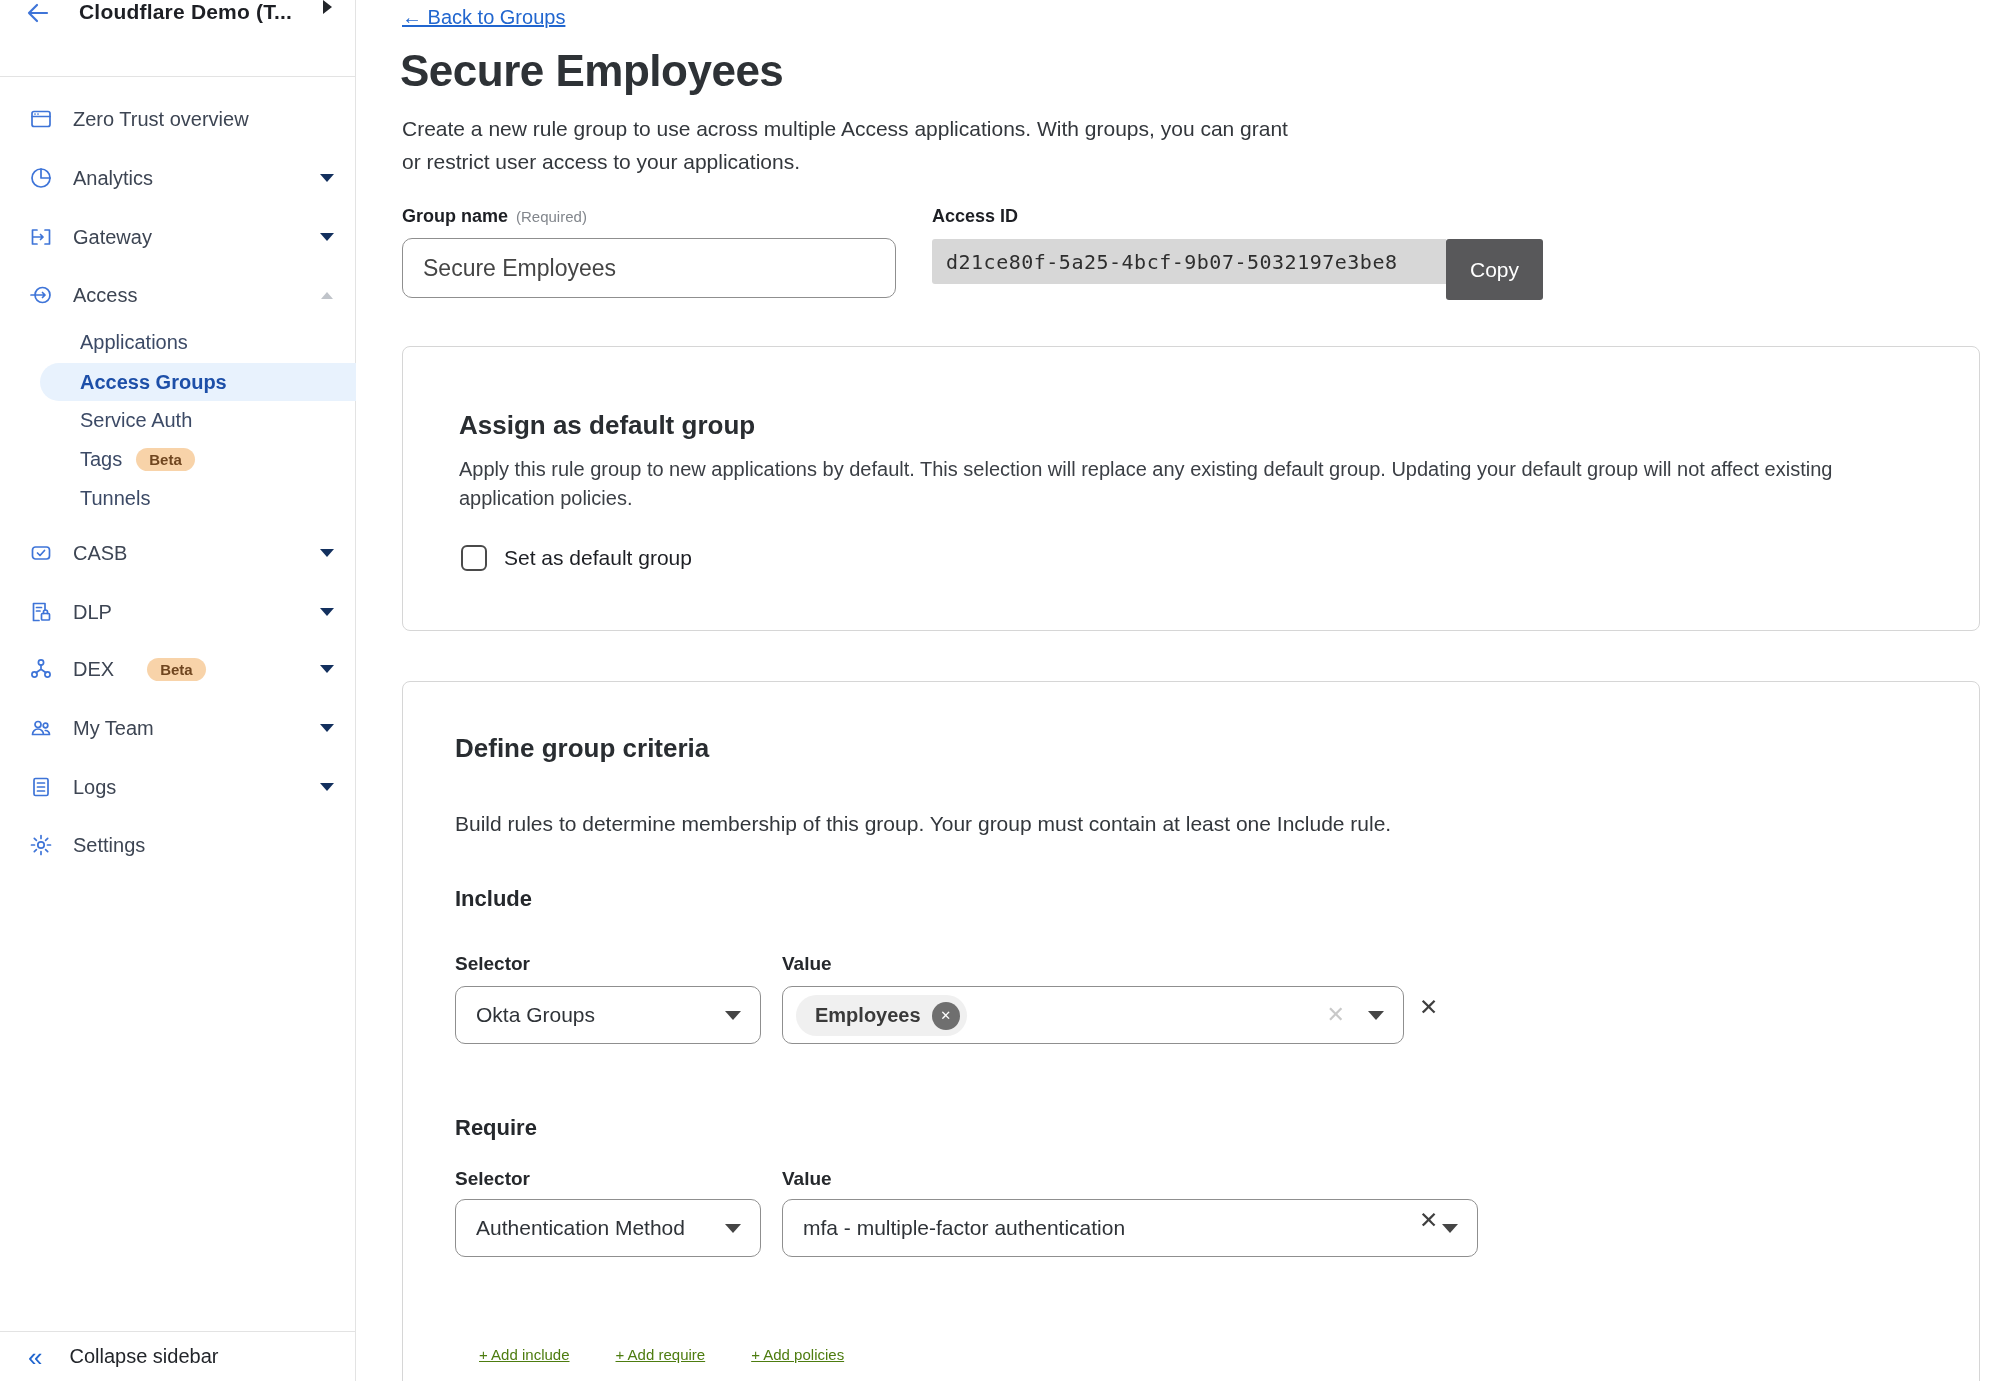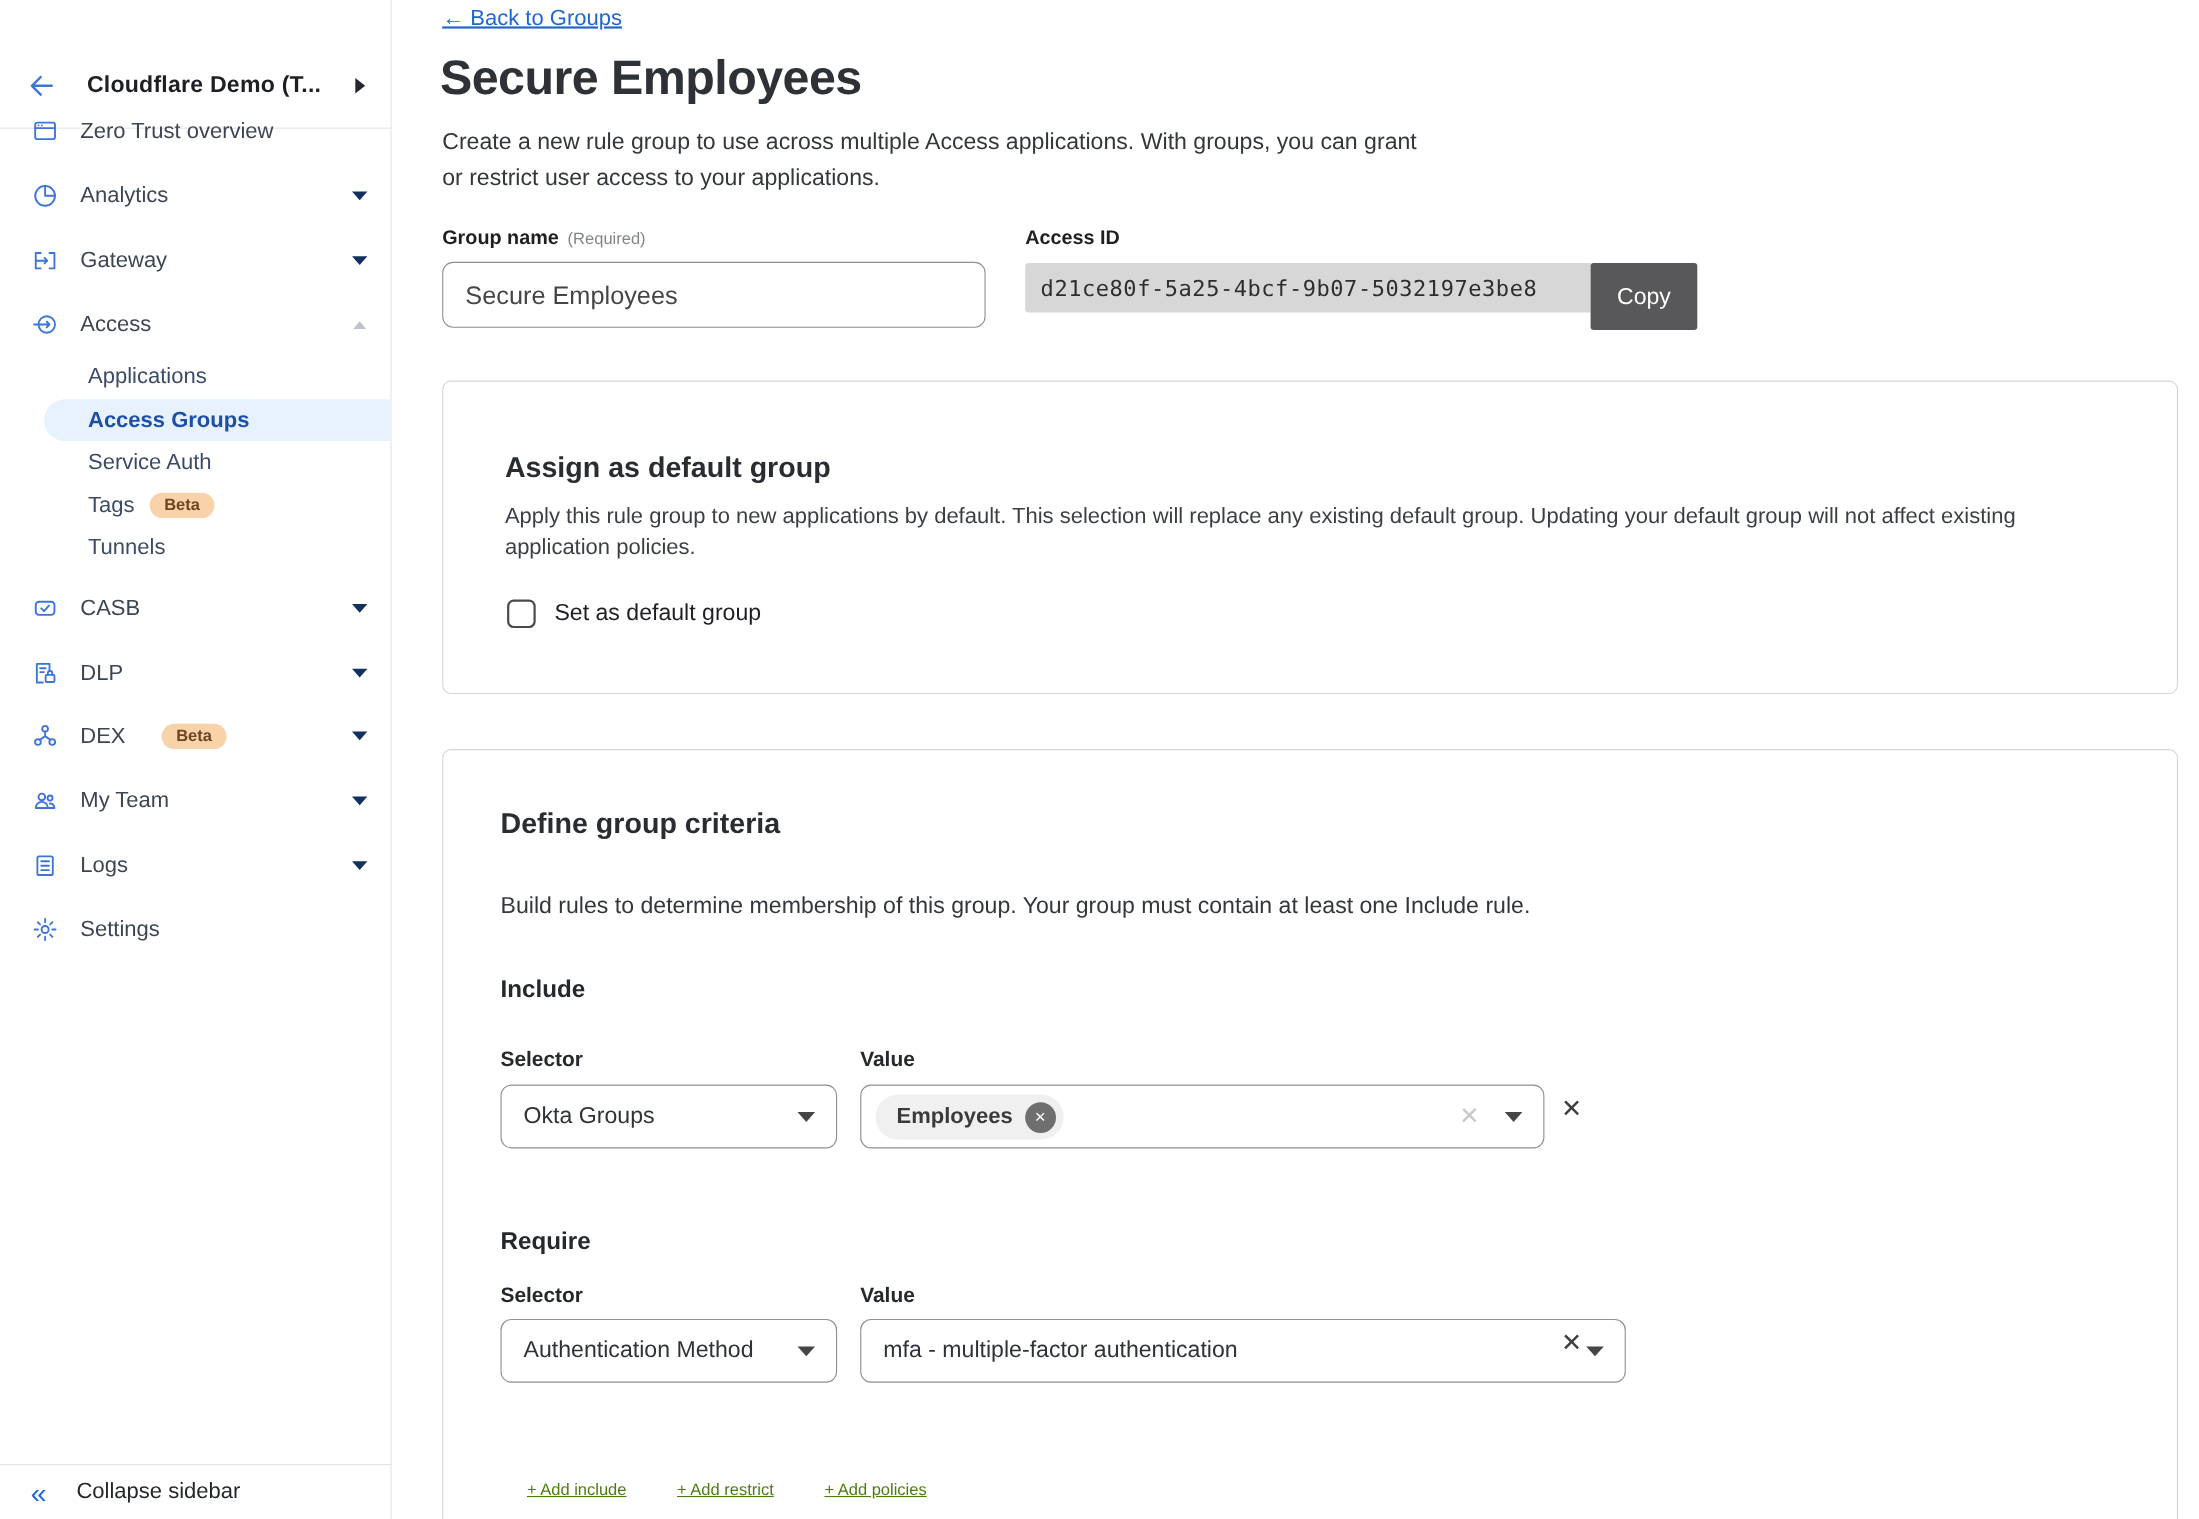--- a/index.html
+++ b/index.html
@@ -2,21 +2,21 @@
 <html><head>
 <meta charset="utf-8">
 <style>
   * { margin:0; padding:0; box-sizing:border-box; }
   html,body { background:#fff; }
   body { font-family:"Liberation Sans", sans-serif; color:#33373c; }
   .page { position:relative; width:1999px; height:1381px; background:#fff; overflow:hidden; }
 
   
   .sidebar { position:absolute; left:0; top:0; width:356px; height:1381px; background:#fff; border-right:1px solid #e3e3e3; }
-  .sb-header { position:absolute; left:0; top:0; width:356px; height:77px; border-bottom:1px solid #e3e3e3; display:flex; align-items:center; padding-left:25px;margin-top:40px; }
+  .sb-header { position:absolute; left:0; top:0; width:356px; height:77px; border-bottom:1px solid #e3e3e3; display:flex; align-items:flex-start; padding-left:25px; }
   .sb-back { width:26px; height:26px; display:flex; align-items:center; justify-content:center; cursor:pointer; }
   .sb-title { margin-left:28px; font-size:21px; font-weight:bold; color:#1d1f24; letter-spacing:.2px; }
   .acct-caret { position:absolute; right:24px; width:0; height:0; border-top:7px solid transparent; border-bottom:7px solid transparent; border-left:9px solid #23262b; cursor:pointer; }
 
   .nav-item { position:absolute; left:0; width:356px; height:40px; display:flex; align-items:center; padding-left:28px; gap:19px; font-size:20px; color:#3d4553; cursor:pointer; }
   .nav-item .nlabel { white-space:nowrap; }
   .nicon { width:26px; height:26px; display:flex; align-items:center; justify-content:center; flex:0 0 26px; }
   .caret-down { position:absolute; right:22px; width:0; height:0; border-left:7px solid transparent; border-right:7px solid transparent; border-top:8px solid #13305e; }
   .caret-up-light { position:absolute; right:23px; width:0; height:0; border-left:6px solid transparent; border-right:6px solid transparent; border-bottom:7px solid #c0c4ca; }
   .nav-sub { position:absolute; left:0; width:356px; height:38px; display:flex; align-items:center; padding-left:80px; font-size:20px; color:#3c4a66; cursor:pointer; }
@@ -275,18 +275,18 @@
       <span class="sel-caret"></span>
     </div>
     <div class="sel-box" style="left:379px; top:517px; width:696px">
       <span class="sel-text">mfa - multiple-factor authentication</span>
       <span class="sel-caret"></span>
     </div>
     <span class="row-x" style="left:1016px; top:527px">✕</span>
 
     <div class="add-links">
       <a class="add-link">+ Add include</a>
-      <a class="add-link">+ Add restrict</a>
+      <a class="add-link">+ Add require</a>
       <a class="add-link">+ Add policies</a>
     </div>
   </section>
 
 </div>
 
 </body></html>

